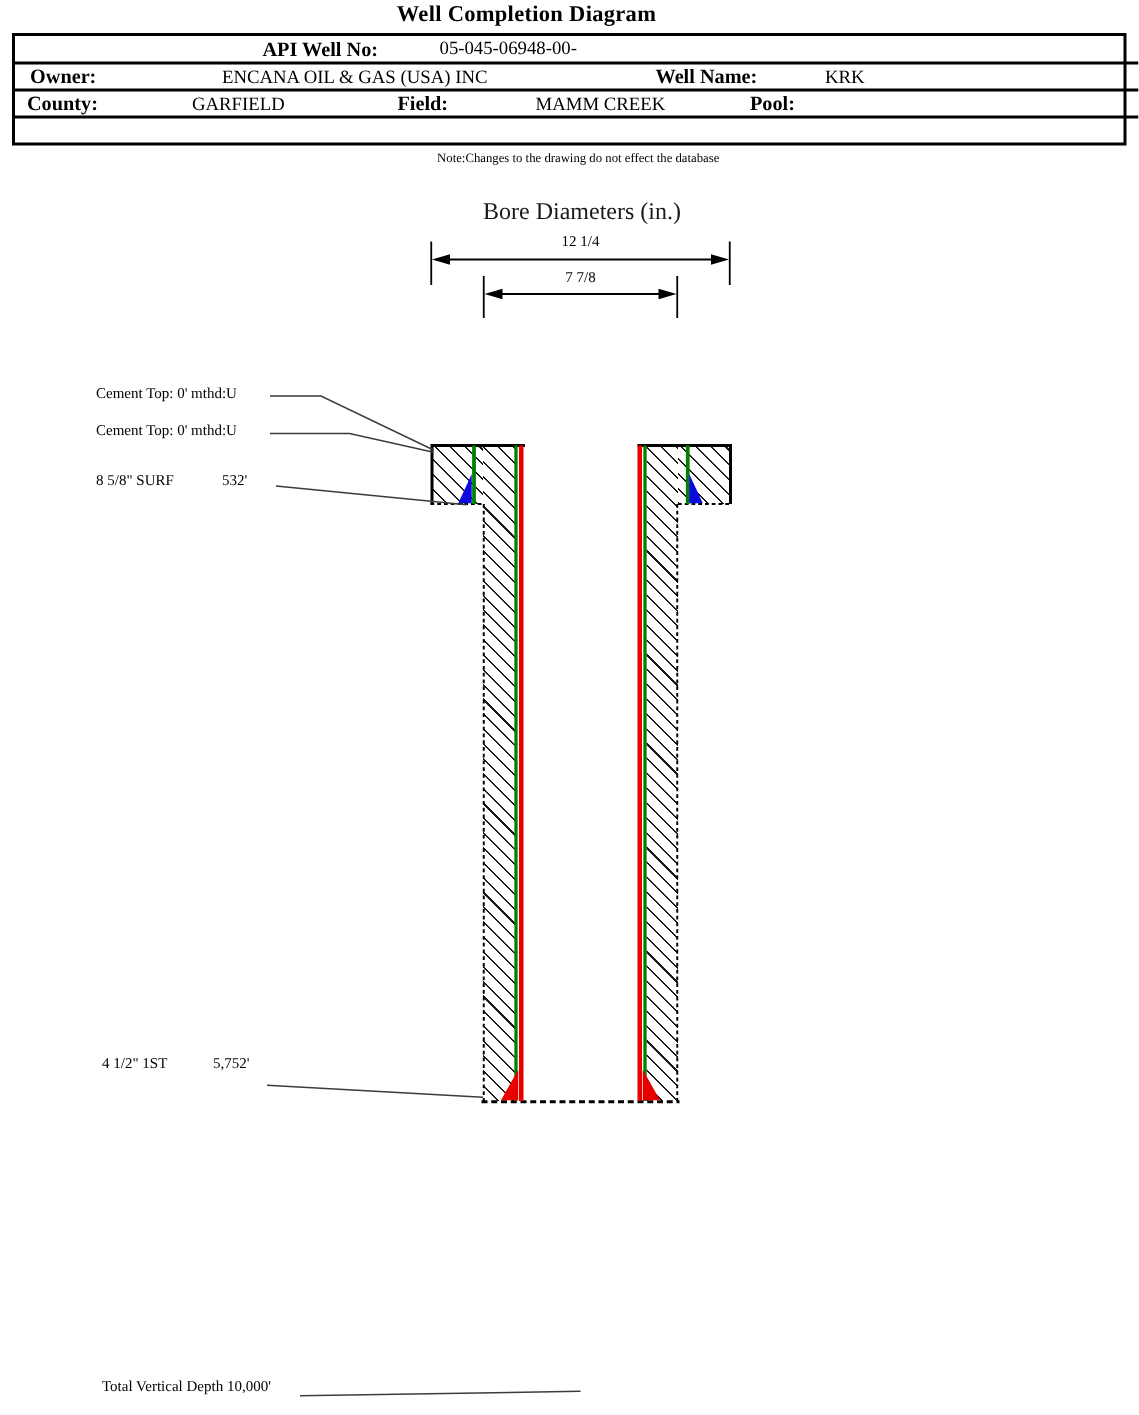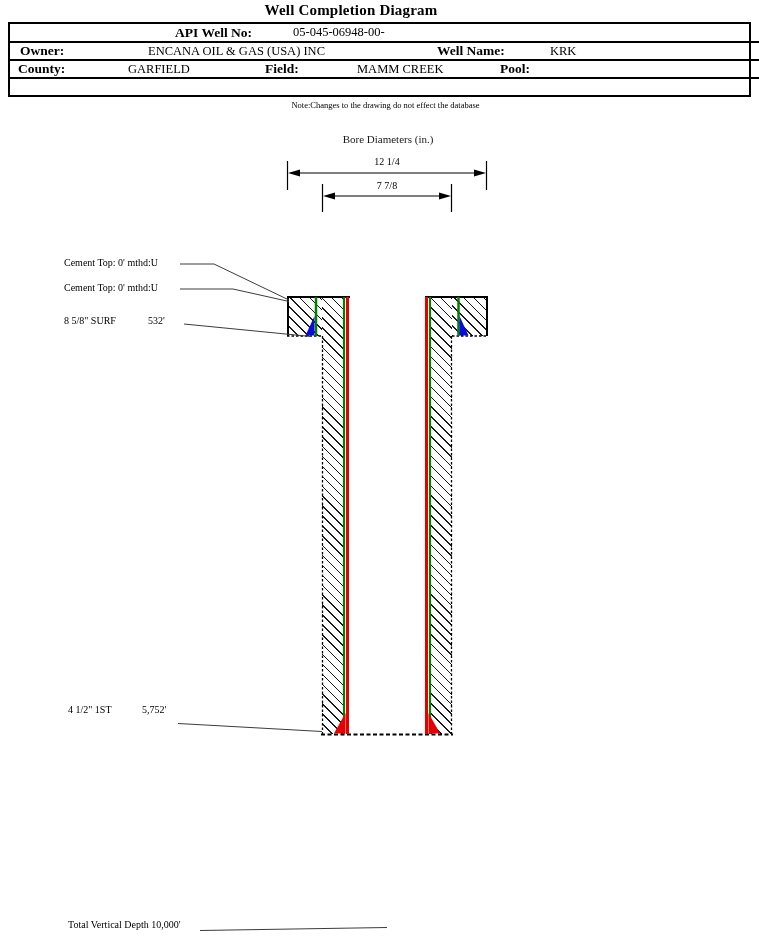--- a/index.html
+++ b/index.html
@@ -22,21 +22,21 @@
   .cell{position:absolute;top:0;white-space:nowrap;font-size:12.5px;line-height:16px;}
   .r1 .cell{line-height:17px}
   .lbl{font-weight:bold;font-size:13.5px;}
   .note-line{
     position:absolute;top:100px;left:0;width:729px;text-align:center;
     font-size:8.5px;color:#000;margin-left:21px;
   }
   
   .bore-title{
     position:absolute;top:133px;left:288px;width:200px;text-align:center;
-    font-size:11px;color:#1a1a1a;
+    font-size:16px;color:#1a1a1a;
   }
   .dim-label{position:absolute;width:198px;left:288px;text-align:center;font-size:10px;}
   .dim-outer{top:156px}
   .dim-inner{top:180px}
   
   .hatch{
     position:absolute;z-index:1;
     background:repeating-linear-gradient(45deg,
       var(--hatch-black,#1a1a1a) 0px, var(--hatch-black,#1a1a1a) 1px,
       transparent 1px, transparent 7px);

